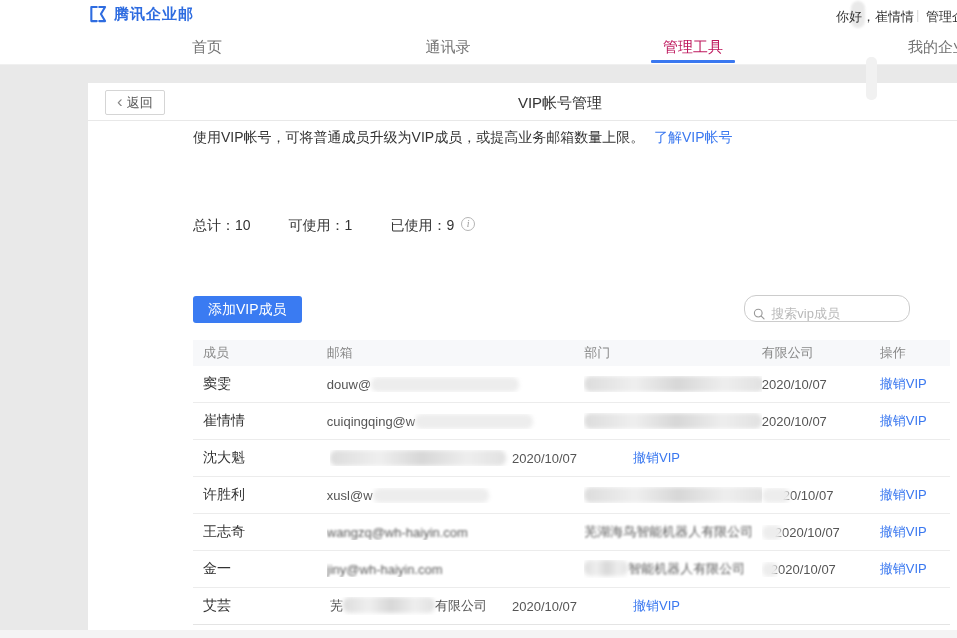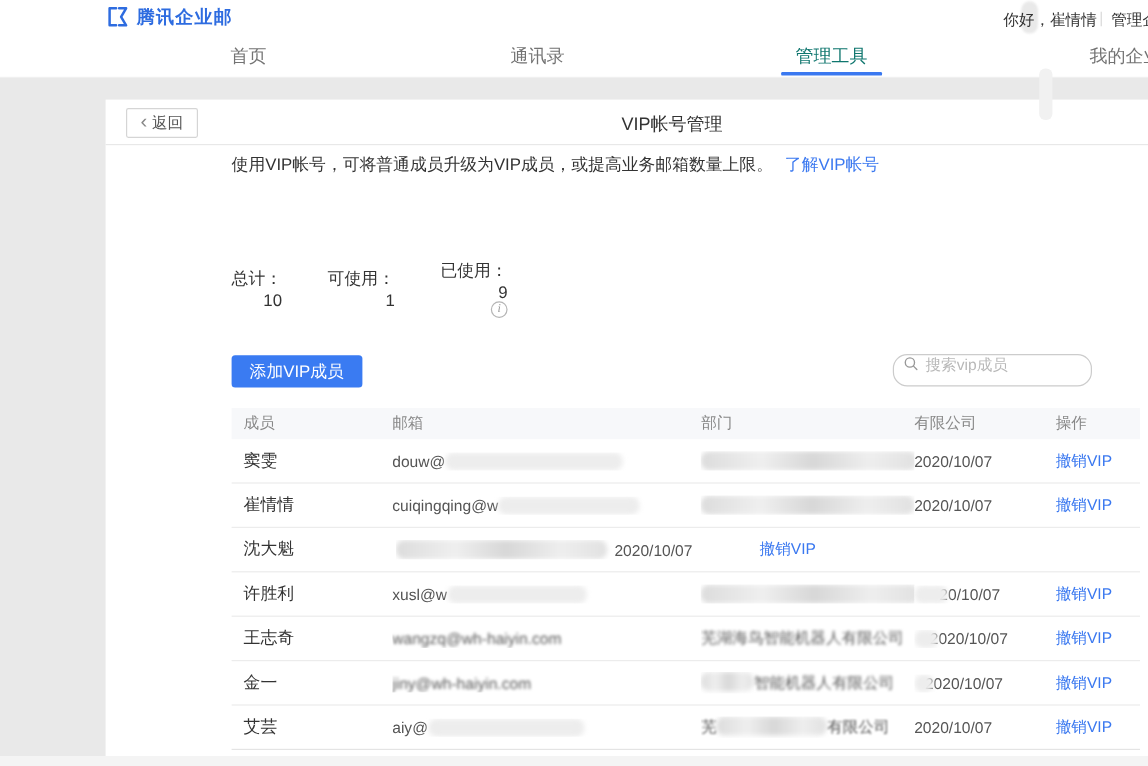--- a/index.html
+++ b/index.html
@@ -13,46 +13,46 @@
   .topbar { position:absolute; left:0; top:0; width:957px; height:30px; background:#fff; }
   .logo { position:absolute; left:88px; top:4px; display:flex; align-items:flex-end; gap:6px; }
   .logo-text { color:#2e6ce0; font-size:15px; font-weight:bold; letter-spacing:1px; }
   .greeting { position:absolute; left:836px; top:8px; font-size:13px; color:#333; white-space:nowrap; }
   .top-smudge { position:absolute; left:851px; top:1px; width:14px; height:27px; background:#cfcfcf; opacity:.45; border-radius:7px; filter:blur(1px); }
   .top-divider { position:absolute; left:916px; top:7px; color:#dcdcdc; font-size:13px; }
   .admin-entry { position:absolute; left:926px; top:8px; font-size:13px; color:#333; white-space:nowrap; }
   
   .navbar { position:absolute; left:0; top:30px; width:957px; height:35px; background:#fff; border-bottom:1px solid #f0f0f0; }
   .tab { position:absolute; top:8px; transform:translateX(-50%); font-size:15px; color:#737373; cursor:pointer; white-space:nowrap; }
-  .tab.active { color:#0f766e; }
+  .tab.active { color:#be185d; }
   .tab-underline { position:absolute; left:651px; bottom:1px; width:84px; height:3px; background:#3a78f0; border-radius:1px; }
   
   .body-bg { position:absolute; left:0; top:65px; width:957px; height:573px; background:#e9e9e9; }
   .scroll-thumb { position:absolute; left:866px; top:57px; width:11px; height:43px; background:#f1f1f1; border-radius:5px; }
   .bottom-strip { position:absolute; left:0; top:630px; width:957px; height:8px; background:#f4f4f4; }
   
   .panel { position:absolute; left:88px; top:83px; width:869px; height:547px; background:#fff; }
   .panel-header { position:relative; height:38px; border-bottom:1px solid #e8e8e8; }
   .back-btn { position:absolute; left:17px; top:7px; height:25px; padding:0 11px; background:#fff;
     border:1px solid #d5d5d5; border-radius:2px; font-size:13px; color:#555;
     display:flex; align-items:center; gap:4px; cursor:pointer; }
   .back-chevron { color:#888; font-size:17px; line-height:1; margin-top:-2px; }
   .panel-title { position:absolute; left:472px; top:11px; transform:translateX(-50%); font-size:15px; color:#333; white-space:nowrap; }
   .desc { position:absolute; left:105px; top:46px; font-size:14px; color:#333; white-space:nowrap; }
   .link { color:#3a78f0; text-decoration:none; cursor:pointer; }
   .learn { margin-left:6px; }
   .stats { position:absolute; left:105px; top:134px; font-size:14px; color:#333; display:flex; align-items:center; }
-  .stat { margin-right:38px; display:flex; align-items:flex-end;flex-direction:column; }
+  .stat { margin-right:38px; display:flex; align-items:flex-start; }
   .info-icon { display:inline-block; width:14px; height:14px; border:1px solid #b5b5b5; border-radius:50%;
     color:#999; font-size:10px; line-height:12px; text-align:center; margin-left:7px;
     font-family:"Liberation Serif","DejaVu Serif",serif; font-style:italic; cursor:pointer; }
   .add-btn { position:absolute; left:105px; top:213px; height:27px; padding:0 15px; background:#3a7bf2;
     color:#fff; font-size:14px; border:none; border-radius:3px; cursor:pointer; }
   .search-box { position:absolute; left:656px; top:212px; width:166px; height:27px; background:#fff;
-    border:1px solid #cccccc; border-radius:12px; display:flex; align-items:flex-start; padding:0 8px; gap:6px; }
+    border:1px solid #cccccc; border-radius:12px; display:flex; align-items:flex-end; padding:0 8px; gap:6px; }
   .search-box input { border:none; outline:none; font-size:13px; color:#333; width:100%; font-family:inherit; background:transparent; }
   .search-box input::placeholder { color:#b8b8b8; }
   
   .table { position:absolute; left:105px; top:257px; width:757px; }
   .thead { display:flex; align-items:center; height:26px; background:#f7f8fa; color:#888; font-size:13px; }
   .trow { display:flex; align-items:center; height:37px; border-bottom:1px solid #ececec; font-size:13px; color:#555; }
   .c { overflow:hidden; white-space:nowrap; }
   .c1 { width:137px; padding-left:10px; }
   .c2 { width:264px; }
   .c3 { width:182px; }
@@ -184,21 +184,20 @@
     <div class="trow">
       <div class="c c1">金一</div>
       <div class="c c2"><span class="smudge">jiny@wh-haiyin.com</span></div>
       <div class="c c3"><span class="rbar dbar" style="width:44px"></span><span class="smudge">智能机器人有限公司</span></div>
       <div class="c c4"><span class="rbar overlap-bar" style="width:16px"></span><span>2020/10/07</span></div>
       <div class="c c5"><a class="link">撤销VIP</a></div>
     </div>
 
     <div class="trow" style="border-bottom-color:#e4e4e4">
       <div class="c c1">艾芸</div>
-      <div class="c c2"><span>aiy@</span><span class="rbar" style="width:130px"></span></div>
       <div class="c c3"><span class="smudge-light">芜</span><span class="rbar dbar" style="width:92px"></span><span class="smudge-light">有限公司</span></div>
       <div class="c c4">2020/10/07</div>
       <div class="c c5"><a class="link">撤销VIP</a></div>
     </div>
   </div>
 </div>
 
 <div class="scroll-thumb"></div>
 <div class="bottom-strip"></div>
 

